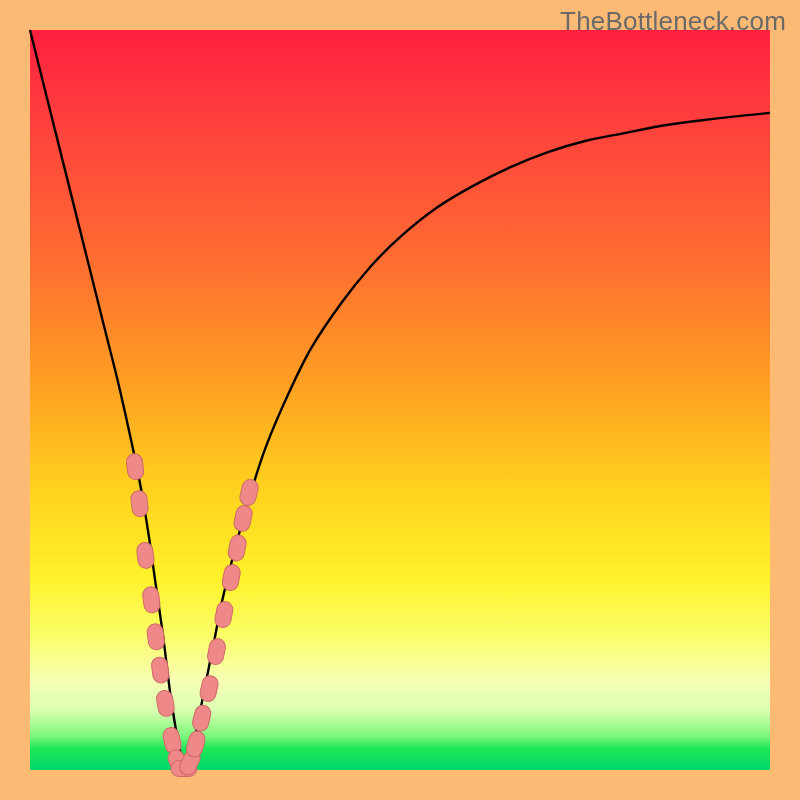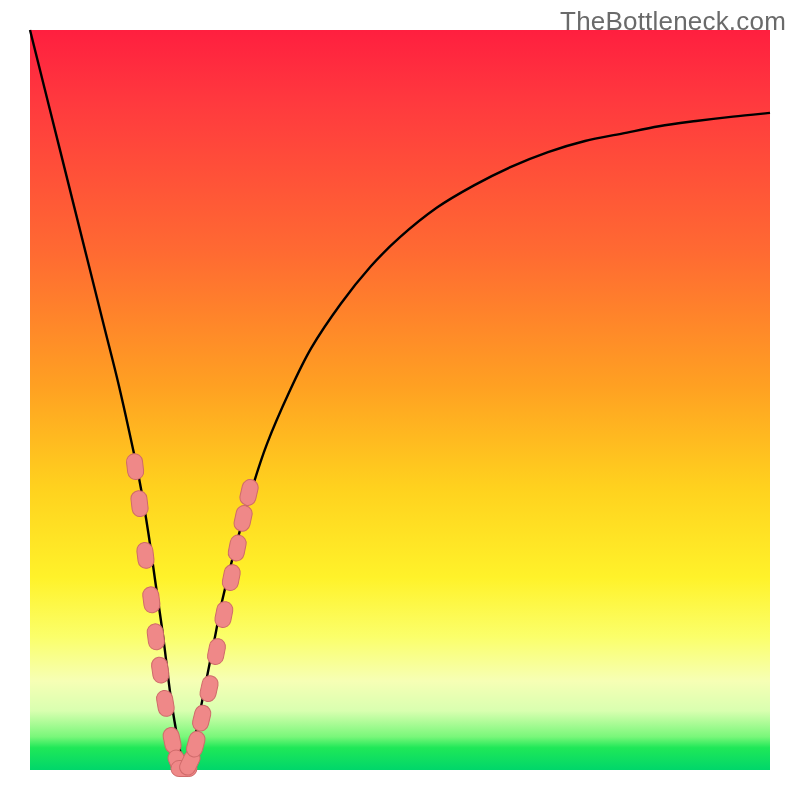--- a/index.html
+++ b/index.html
@@ -10,21 +10,21 @@
     overflow: hidden;
     background: #000;
     font-family: Arial, Helvetica, sans-serif;
   }
   .frame {
     position: absolute;
     left: 0;
     top: 0;
     width: 800px;
     height: 800px;
-    background: #ffffff;
+    background: #fdba74;
   }
   .plot {
     position: absolute;
     left: 30px;
     top: 30px;
     width: 740px;
     height: 740px;
     
     background: linear-gradient(
       to bottom,

